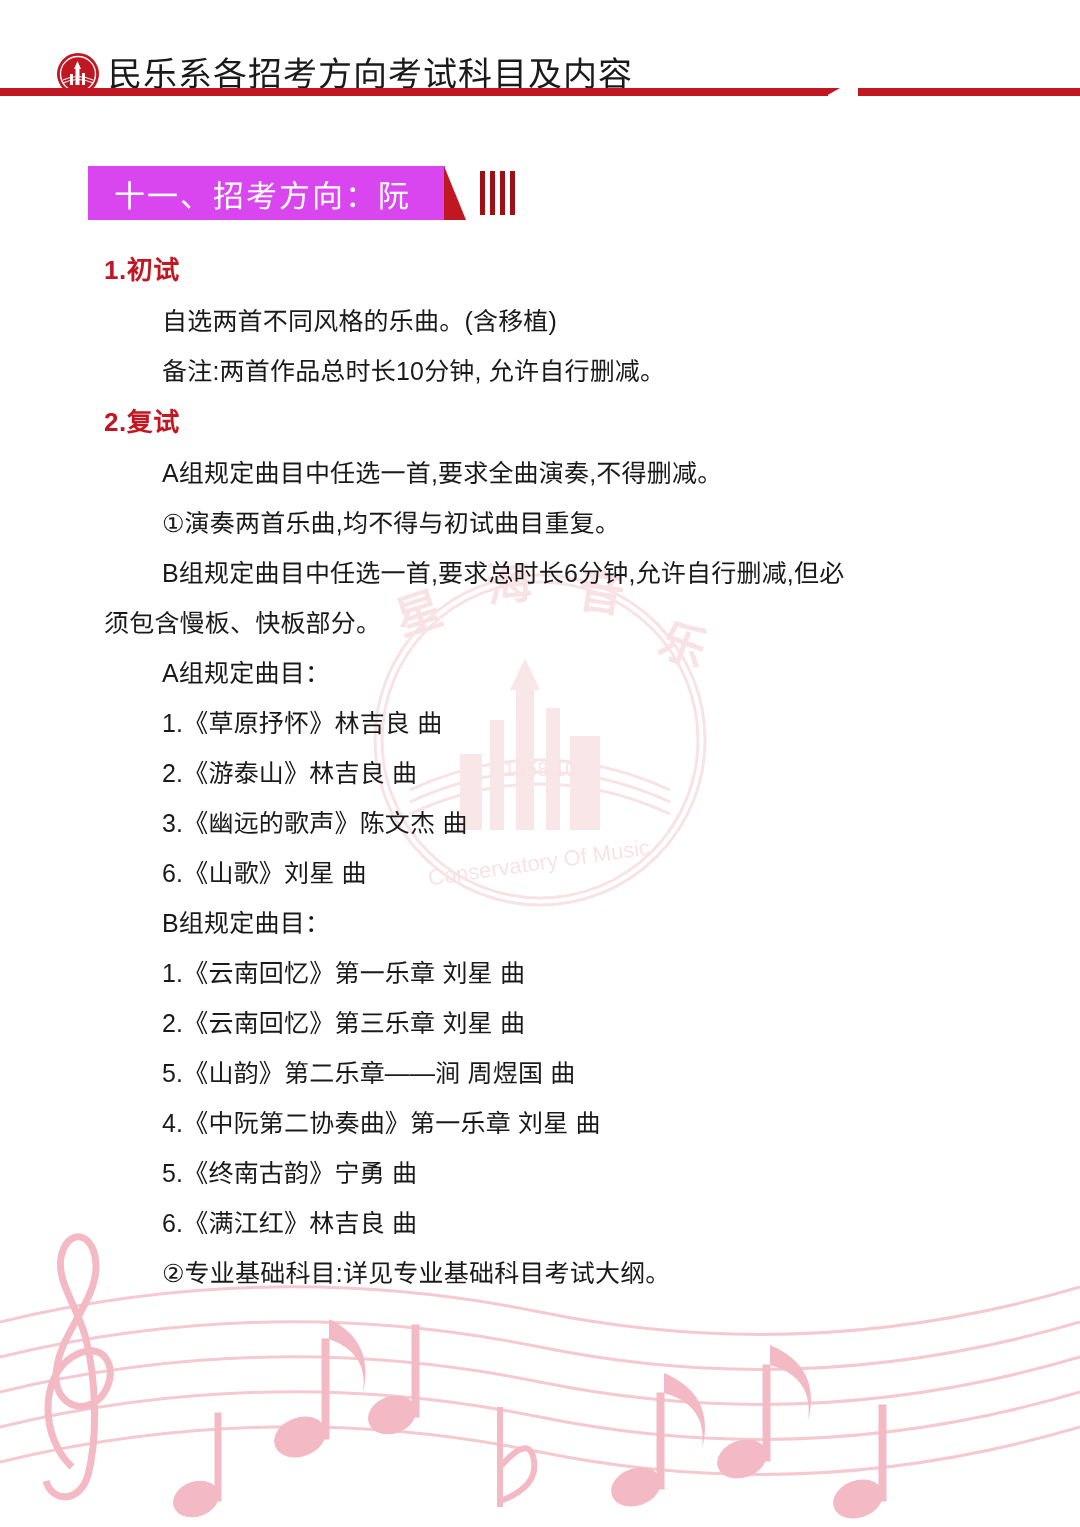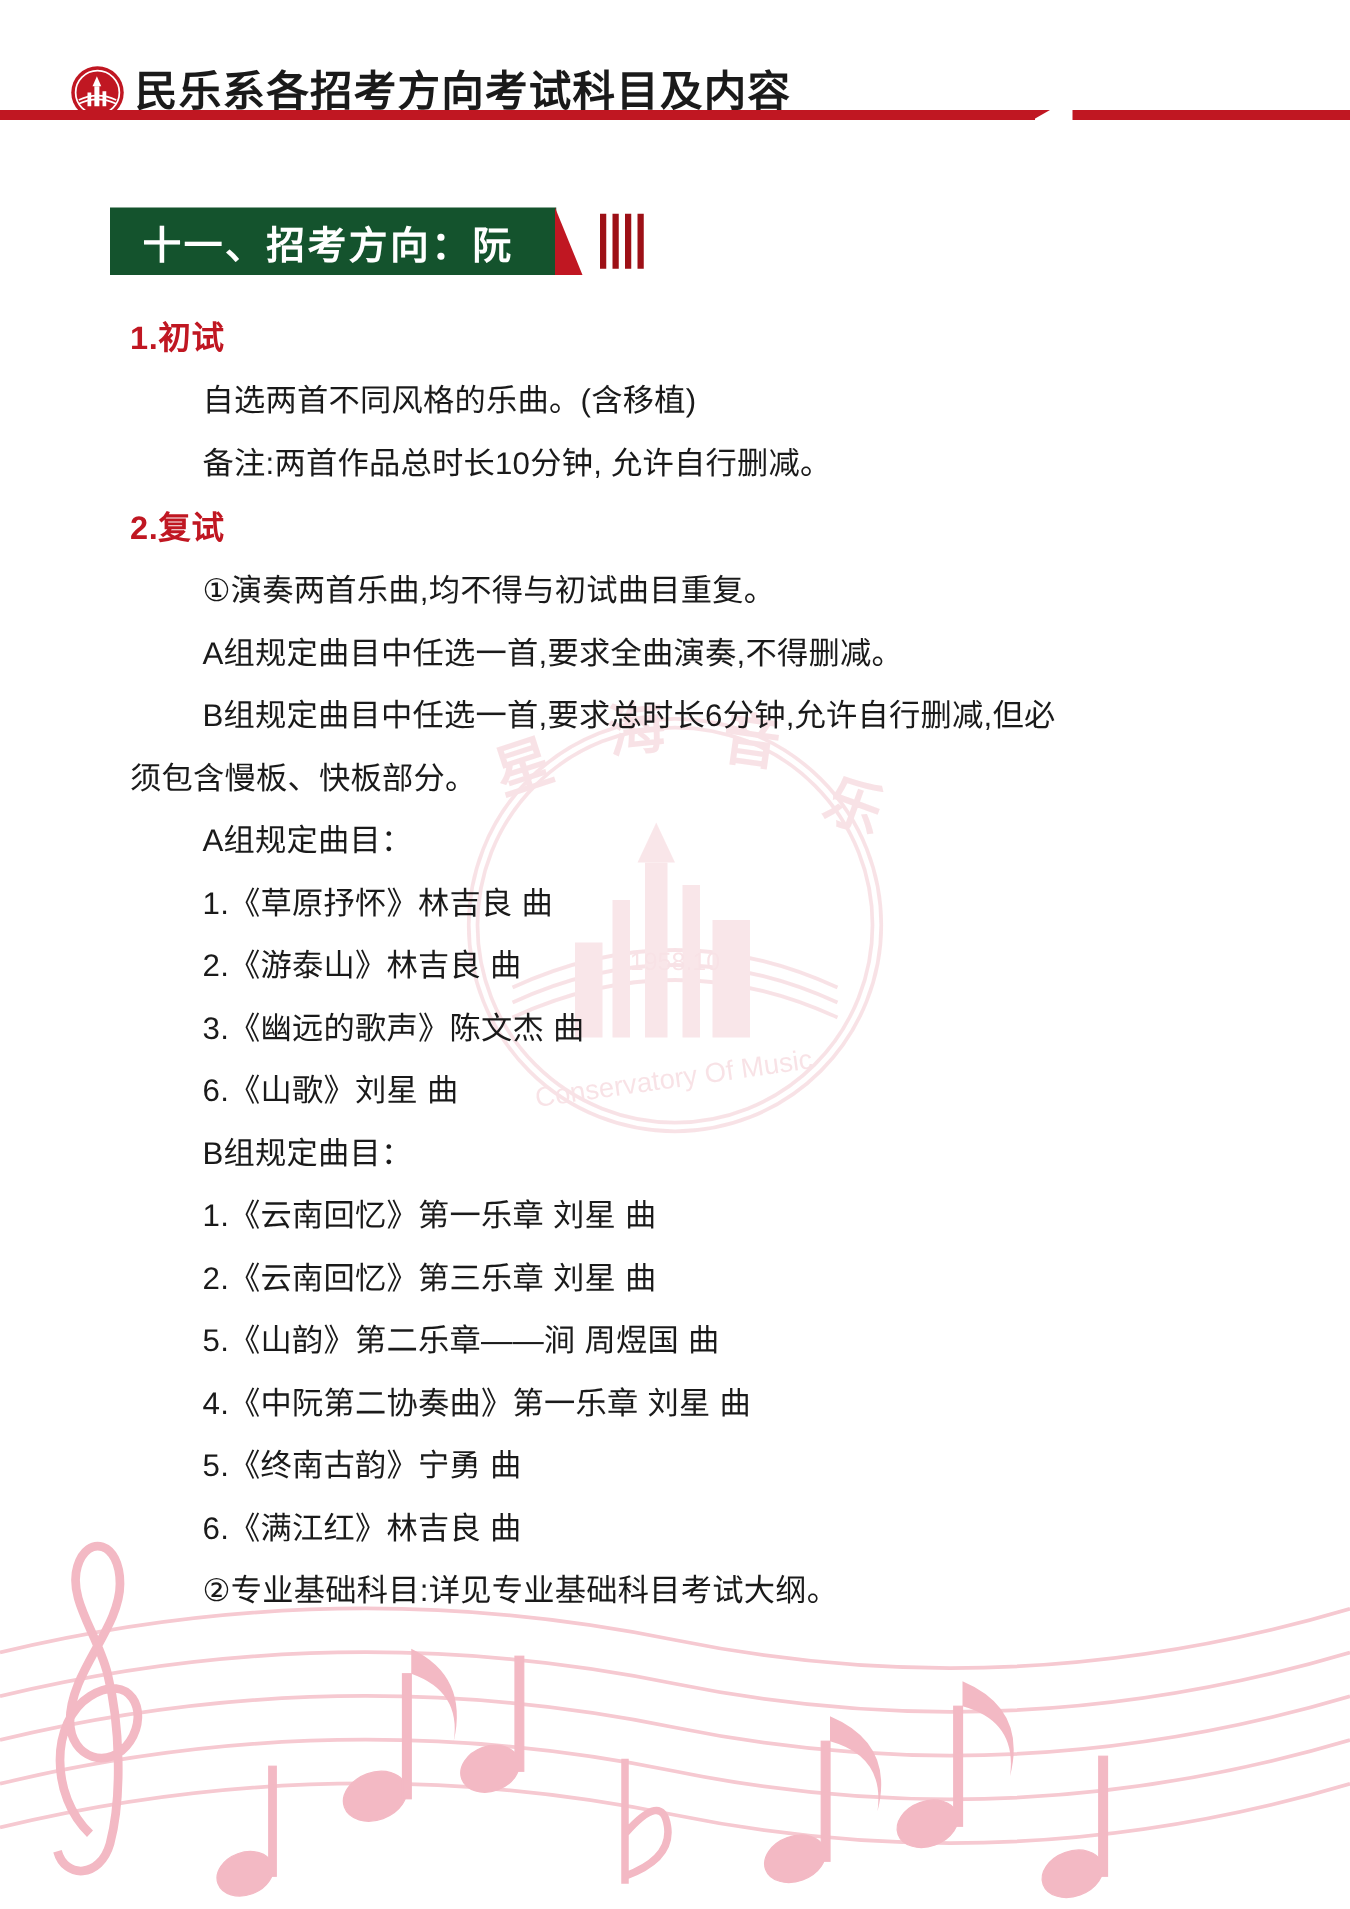--- a/index.html
+++ b/index.html
@@ -52,21 +52,21 @@
     top: 52px;
     width: 44px;
     height: 44px;
   }
   .header-logo svg { display:block; }
   .header-title {
     position: absolute;
     left: 108px;
     top: 52px;
     font-size: 34px;
-    font-weight: bold;
+    font-weight: normal;
     color: #1a1a1a;
     letter-spacing: 1px;
     line-height: 44px;
     white-space: nowrap;
   }
 
   
   .watermark {
     position: absolute;
     left: 340px;
@@ -98,24 +98,24 @@
   }
   .section-banner {
     position: absolute;
     left: 88px;
     top: 166px;
     height: 54px;
     display: flex;
     align-items: stretch;
   }
   .banner-box {
-    background: #14532d;
+    background: #d946ef;
     color: #ffffff;
     font-size: 31px;
-    font-weight: bold;
+    font-weight: normal;
     letter-spacing: 2px;
     display: flex;
     align-items: center;
     padding: 0 34px 0 26px;
     white-space: nowrap;
   }
   .banner-slant {
     width: 0; height: 0;
     border-bottom: 54px solid #c01722;
     border-right: 22px solid transparent;
@@ -288,22 +288,22 @@
     </div>
   </div>
 
   <div class="body-text">
 
     <p class="sub-head">1.初试</p>
     <p class="para indent">自选两首不同风格的乐曲。(含移植)</p>
     <p class="para indent">备注:两首作品总时长10分钟, 允许自行删减。</p>
 
     <p class="sub-head">2.复试</p>
+    <p class="para indent">A组规定曲目中任选一首,要求全曲演奏,不得删减。</p>
     <p class="para indent">①演奏两首乐曲,均不得与初试曲目重复。</p>
-    <p class="para indent">A组规定曲目中任选一首,要求全曲演奏,不得删减。</p>
     <p class="para hang">B组规定曲目中任选一首,要求总时长6分钟,允许自行删减,但必须包含慢板、快板部分。</p>
 
     <p class="para indent">A组规定曲目：</p>
     <p class="para indent">1.《草原抒怀》林吉良 曲</p>
     <p class="para indent">2.《游泰山》林吉良 曲</p>
     <p class="para indent">3.《幽远的歌声》陈文杰 曲</p>
     <p class="para indent">6.《山歌》刘星 曲</p>
 
     <p class="para indent">B组规定曲目：</p>
     <p class="para indent">1.《云南回忆》第一乐章 刘星 曲</p>

